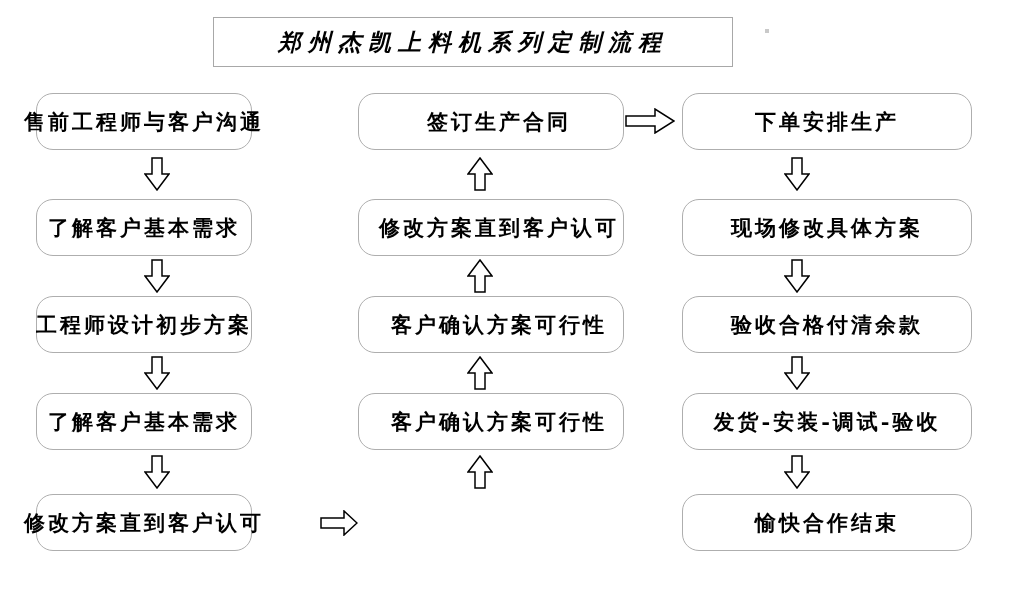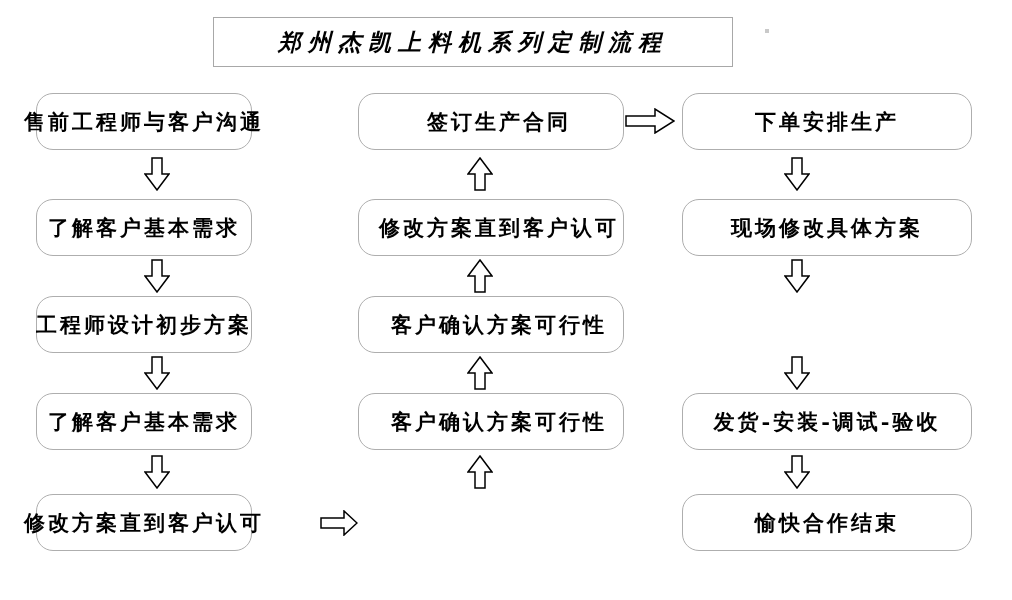--- a/index.html
+++ b/index.html
@@ -84,20 +84,21 @@
   <svg class="arrow ax-mid ay4" width="26" height="34">
       <polygon points="13,1 25,17 18,17 18,33 8,33 8,17 1,17"></polygon>
     </svg>
 
   <svg class="arrow h2" width="50" height="26">
       <polygon points="1,8 30,8 30,1 49,13 30,25 30,18 1,18"></polygon>
     </svg>
 
   <div class="node col-right r1">下单安排生产</div>
   <div class="node col-right r2">现场修改具体方案</div>
+  <div class="node col-right r3">验收合格付清余款</div>
   <div class="node col-right r4">发货-安装-调试-验收</div>
   <div class="node col-right r5">愉快合作结束</div>
 
   <svg class="arrow ax-right ay1" width="26" height="34">
       <polygon points="8,1 18,1 18,17 25,17 13,33 1,17 8,17"></polygon>
     </svg>
   <svg class="arrow ax-right ay2" width="26" height="34">
       <polygon points="8,1 18,1 18,17 25,17 13,33 1,17 8,17"></polygon>
     </svg>
   <svg class="arrow ax-right ay3" width="26" height="34">

